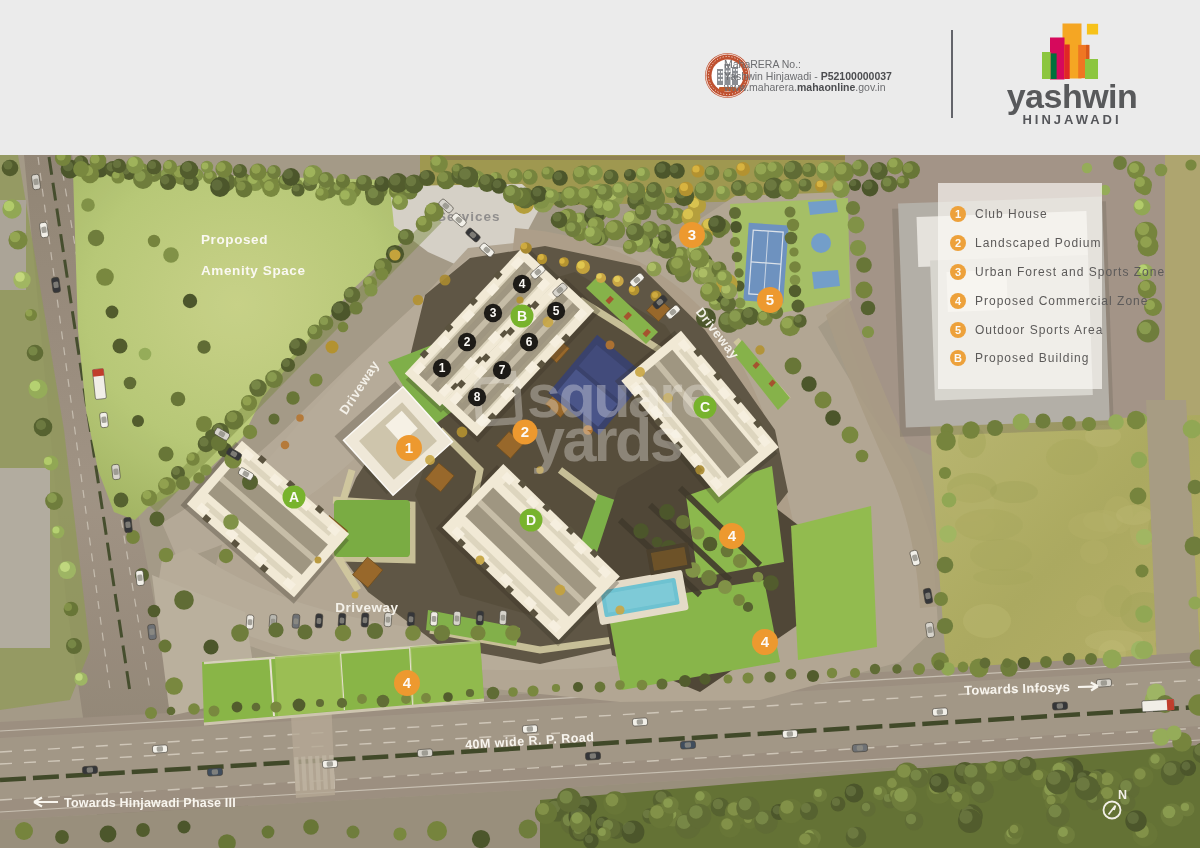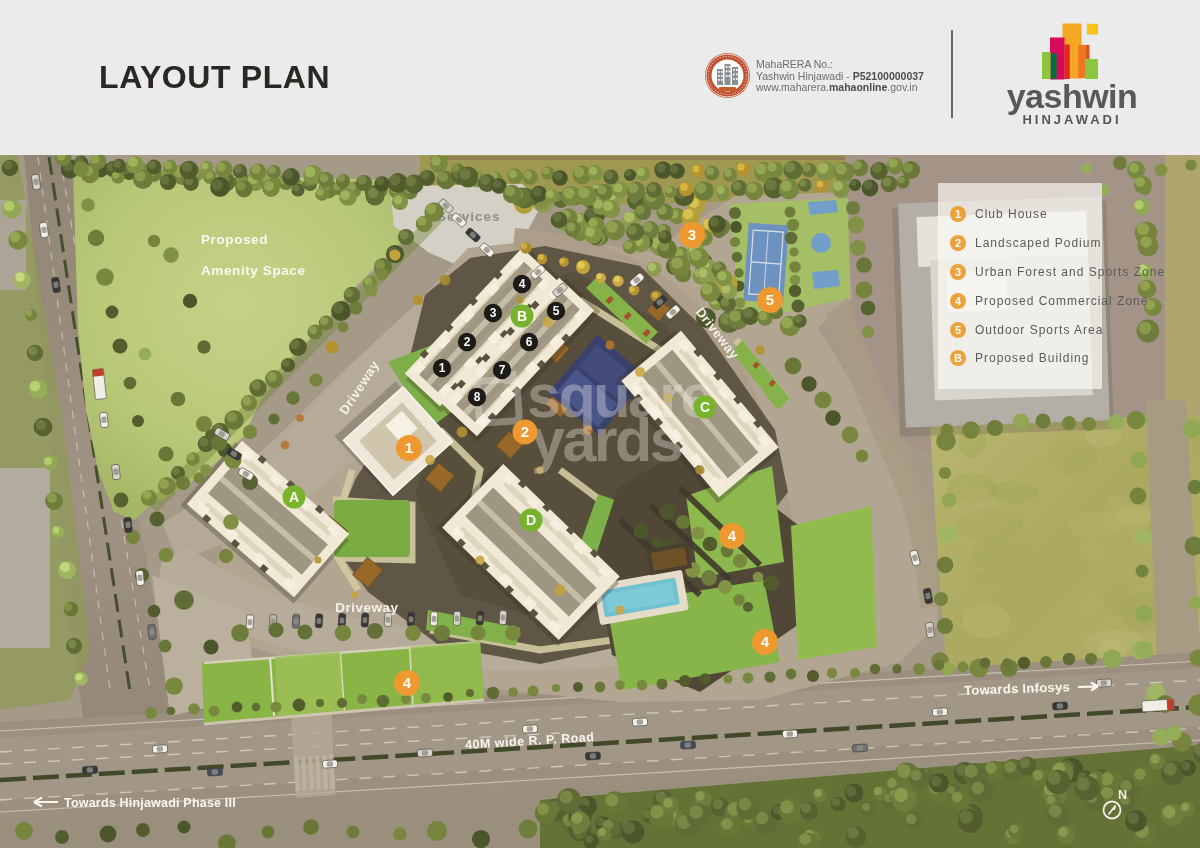--- a/index.html
+++ b/index.html
@@ -3,21 +3,20 @@
 <style>
 html,body{margin:0;padding:0;background:#ebebeb;font-family:'Liberation Sans',sans-serif}
 .page{position:relative;width:1200px;height:848px;overflow:hidden}
 svg text{font-family:'Liberation Sans',sans-serif}
 </style></head>
 <body>
 <div class="page">
 
 <div style="position:relative;width:1200px;height:155px;background:#ebebeb;overflow:hidden">
 
-  <div style="position:absolute;left:99px;top:59px;font-size:32px;font-weight:bold;letter-spacing:0.6px;color:#2b2823;font-family:'Liberation Sans',sans-serif">LAYOUT PLAN</div>
 
   <svg style="position:absolute;left:704px;top:52px" width="47" height="47" viewBox="0 0 47 47">
     <circle cx="23.5" cy="23.5" r="22.5" fill="#bf5130"></circle>
     <circle cx="23.5" cy="23.5" r="21.4" fill="none" stroke="#ffffff" stroke-width="0.8"></circle>
     <circle cx="23.5" cy="23.5" r="16" fill="#ffffff"></circle>
     <circle cx="23.5" cy="23.5" r="19" fill="none" stroke="#ffffff" stroke-width="1" stroke-dasharray="1.1,1.9" opacity="0.85"></circle>
     <g fill="#8a8d92">
       <rect x="13" y="17" width="6" height="16"></rect>
       <rect x="20.5" y="12" width="6" height="21"></rect>
       <rect x="28" y="15" width="6" height="18"></rect>
@@ -38,21 +37,21 @@
           <rect x="14.2" y="27" width="1.6" height="1.8"></rect>
           <rect x="17" y="27" width="1.6" height="1.8"></rect>
           <rect x="21.8" y="23" width="1.6" height="1.8"></rect>
           <rect x="24.6" y="23" width="1.6" height="1.8"></rect>
           <rect x="29.2" y="26" width="1.6" height="1.8"></rect>
           <rect x="32" y="26" width="1.6" height="1.8"></rect>
         </g>
     <rect x="15" y="35" width="17" height="4" rx="1" fill="#c55a2b"></rect>
   </svg>
 
-  <div style="position:absolute;left:756px;top:59px;font-size:10.5px;line-height:11.5px;color:#6c6d70;font-family:'Liberation Sans',sans-serif">
+  <div style="position:absolute;left:724px;top:59px;font-size:10.5px;line-height:11.5px;color:#6c6d70;font-family:'Liberation Sans',sans-serif">
     MahaRERA No.:<br>Yashwin Hinjawadi - <b style="color:#4c4d50">P52100000037</b><br>www.maharera.<b style="color:#4c4d50">mahaonline</b>.gov.in
   </div>
 
   <div style="position:absolute;left:951px;top:30px;width:2px;height:88px;background:#63646a"></div>
 
   <svg style="position:absolute;left:1002px;top:16px" width="150" height="118" viewBox="0 0 150 118">
     <g>
       <rect x="60.5" y="7.5" width="19" height="55" fill="#f5a623"></rect>
       <rect x="48" y="21.5" width="14.5" height="42" fill="#d6095c"></rect>
       <rect x="48.6" y="37.4" width="6" height="25.6" fill="#00703c"></rect>

